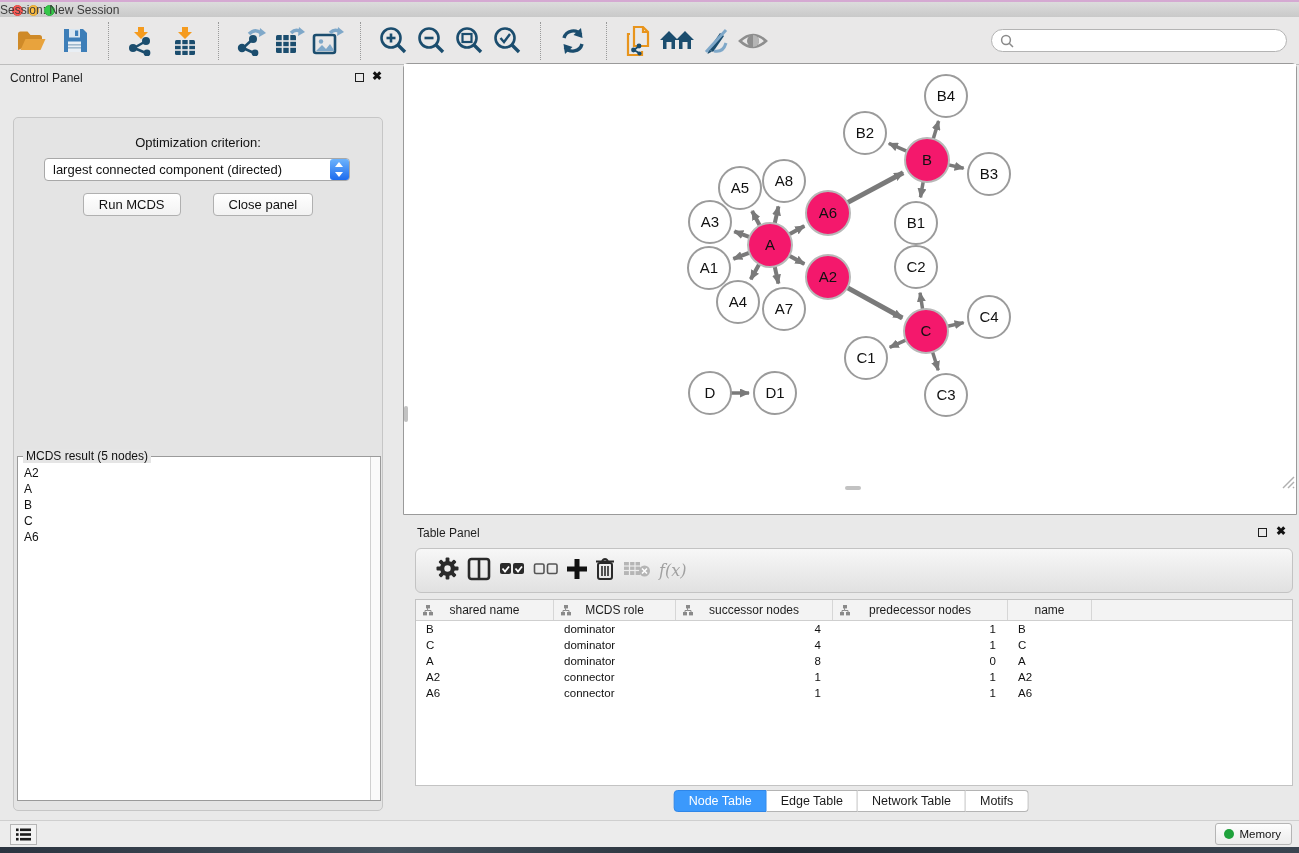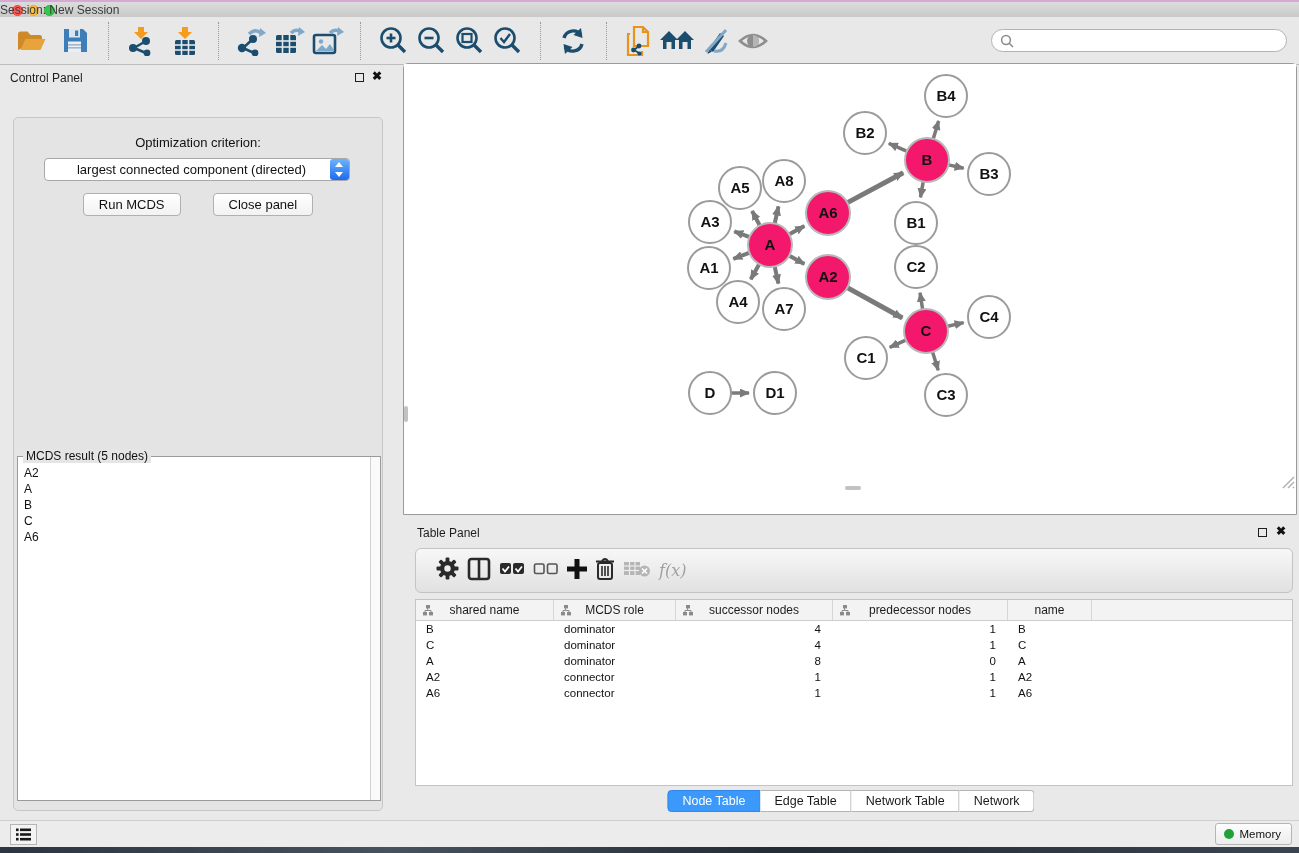--- a/index.html
+++ b/index.html
@@ -36,21 +36,21 @@
   .seg { height:22px; font-size:13px; display:flex; align-items:center; justify-content:center;
     background:#fff; border:1px solid #b4b4b4; border-left:none; color:#1a1a1a; padding:0 14px; }
   .seg:first-child { border-left:1px solid #b4b4b4; border-radius:4px 0 0 4px; }
   .seg:last-child { border-radius:0 4px 4px 0; }
   .seg.sel { background:#3b99fc; border-color:#2f86e8; color:#fff; }
   .cp-body { position:absolute; left:13px; top:52px; width:370px; height:694px;
     background:#e4e4e4; border:1px solid #c6c6c6; border-radius:5px; }
   .opt-label { position:absolute; top:17px; left:0; right:0; text-align:center; font-size:13px; color:#111; }
   .combo { position:absolute; left:30px; top:40px; width:306px; height:23px; background:#fff;
     border:1px solid #a8a8a8; border-radius:4px; display:flex; align-items:center; }
-  .combo .val { flex:1; font-size:13px; color:#111; padding-left:8px; white-space:nowrap;text-align:center; }
+  .combo .val { flex:1; font-size:13px; color:#111; padding-left:8px; white-space:nowrap; }
   .combo .step { width:19px; height:21px; margin-right:0px; border-radius:3px;
     background:linear-gradient(#6cb3fc,#1d6bee); position:relative; }
   .combo .step:before, .combo .step:after { content:""; position:absolute; left:5px;
     border-left:4.5px solid transparent; border-right:4.5px solid transparent; }
   .combo .step:before { top:3px; border-bottom:5px solid #fff; }
   .combo .step:after { bottom:3px; border-top:5px solid #fff; }
   .cp-buttons { position:absolute; top:75px; left:0; right:0; display:flex; justify-content:center; gap:32px; }
   .pushbtn { height:23px; background:linear-gradient(#ffffff,#f2f2f2); border:1px solid #b0b0b0;
     border-radius:4px; font-size:13px; color:#111; padding:0 15px; display:flex; align-items:center; }
   .resultbox { position:absolute; left:3px; top:338px; width:364px; height:345px;
@@ -63,21 +63,21 @@
     border-left:1px solid #d0d0d0; }
 
   
   .netwin { position:absolute; left:403px; top:63px; width:894px; height:452px;
     border:1px solid #9a9a9a; border-radius:5px 5px 0 0; background:#fff; }
   .netwin .wtitle { position:relative; height:24px; border-radius:4px 4px 0 0;
     background:linear-gradient(#f1f1f1,#d6d6d6); border-bottom:1px solid #a8a8a8; }
   .netwin .wtitle .title { position:absolute; left:0; right:0; top:4px; text-align:center;
     font-size:12.5px; color:#2b2b2b; }
   .netwin .wtl { top:6px; }
-  .netcanvas { position:relative; width:100%; height:426px; background:#fff; overflow:hidden;font-weight:bold; }
+  .netcanvas { position:relative; width:100%; height:426px; background:#fff; overflow:hidden; }
   .nub-v { position:absolute; left:0; top:342px; width:4px; height:16px; background:#c2c2c2; border-radius:2px; }
   .nub-h { position:absolute; left:441px; bottom:0; width:16px; height:4px; background:#c2c2c2; border-radius:2px; }
 
   
   .tpanel { position:absolute; left:403px; top:520px; width:896px; height:295px; background:#e9e9e9; }
   .tp-toolbar { position:absolute; left:12px; top:28px; width:878px; height:45px;
     background:linear-gradient(#f7f7f7,#e1e1e1); border:1px solid #c3c3c3; border-radius:6px;
     display:flex; align-items:center; gap:8px; padding-left:20px; }
   .ttable { position:absolute; left:12px; top:79px; width:878px; height:187px;
     background:#fff; border:1px solid #c3c3c3; overflow:hidden; }
@@ -549,21 +549,21 @@
           <div class="td" style="width: 175px; text-align: right; padding: 0px 12px 0px 0px;">1</div>
           <div class="td" style="width: 84px; text-align: left; padding: 0px 0px 0px 10px;">A6</div>
         </div>
       </div>
   </div>
 
   <div class="tp-tabs">
       <div class="seg sel">Node Table</div>
       <div class="seg">Edge Table</div>
       <div class="seg">Network Table</div>
-      <div class="seg">Network</div>
+      <div class="seg">Motifs</div>
     </div>
 </div>
 
 <div class="statusbar">
   <div class="listbtn">
     <svg width="15" height="13" viewBox="0 0 15 13">
       <g fill="#1a1a1a">
         <rect x="0" y="0.5" width="2.6" height="2.6"></rect>
           <rect x="4" y="0.5" width="11" height="2.6"></rect>
         <rect x="0" y="5.2" width="2.6" height="2.6"></rect>

